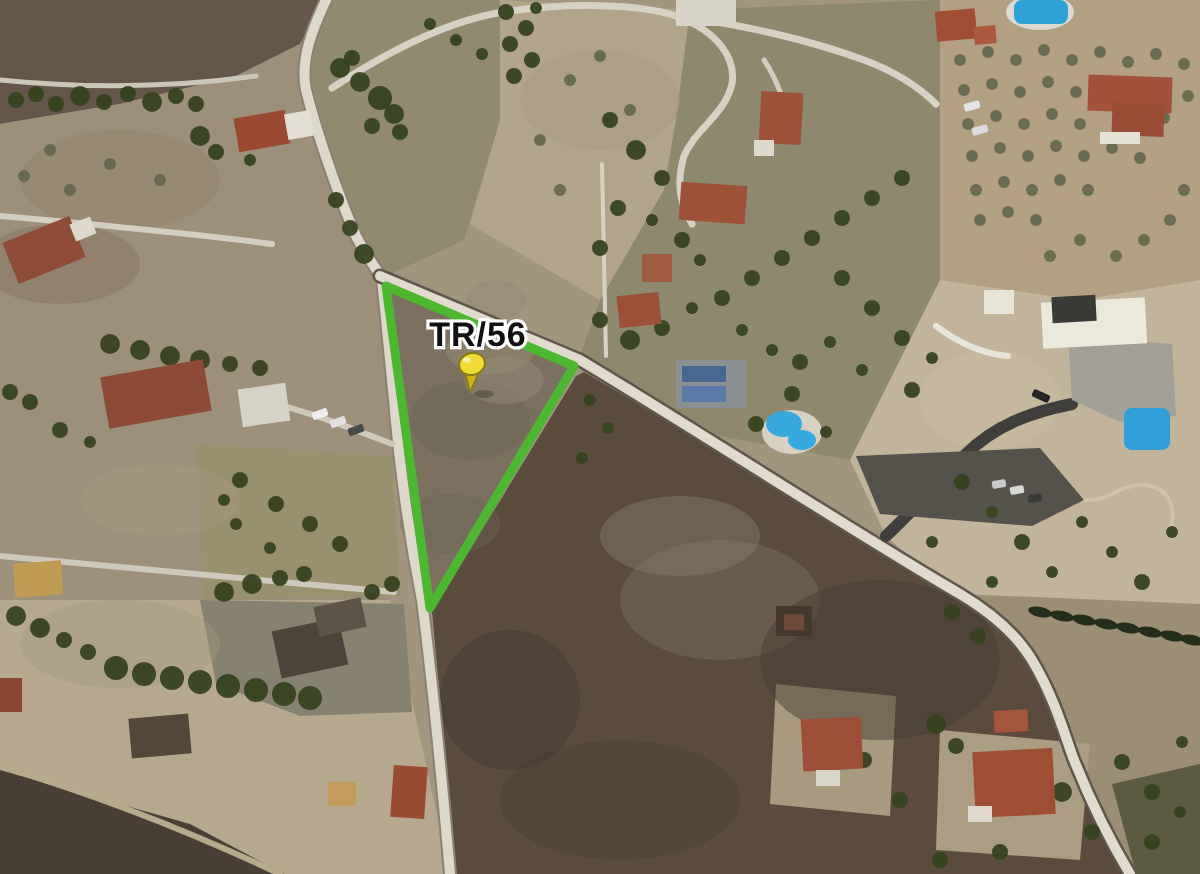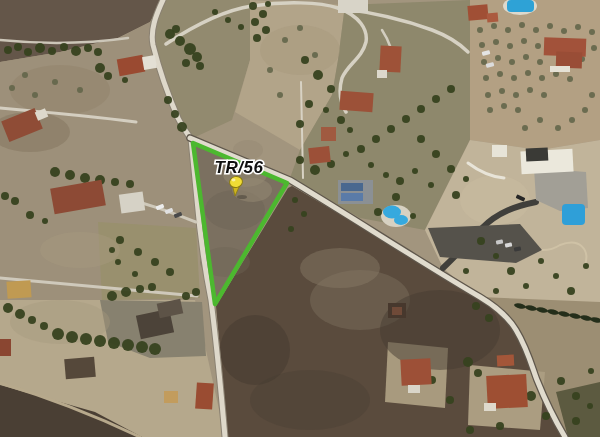--- a/index.html
+++ b/index.html
@@ -1,16 +1,16 @@
 <!DOCTYPE html>
 <html><head>
 <meta charset="utf-8">
 <style>
   html,body{margin:0;padding:0;background:#000;}
-  #stage{position:relative;width:600px;height:437px;overflow:hidden;font-family:"Liberation Sans",sans-serif;font-style:italic;}
+  #stage{position:relative;width:600px;height:437px;overflow:hidden;font-family:"Liberation Sans",sans-serif;}
   svg{display:block;}
   .plabel{font-family:"Liberation Sans","DejaVu Sans",sans-serif;font-weight:bold;font-size:17px;
           letter-spacing:.5px;fill:#101010;stroke:#ffffff;stroke-width:3.2px;paint-order:stroke;
           text-anchor:middle;}
 </style>
 </head>
 <body>
 
 <div id="stage">
   <svg id="scene" width="600" height="437" viewBox="0 0 600 437">

